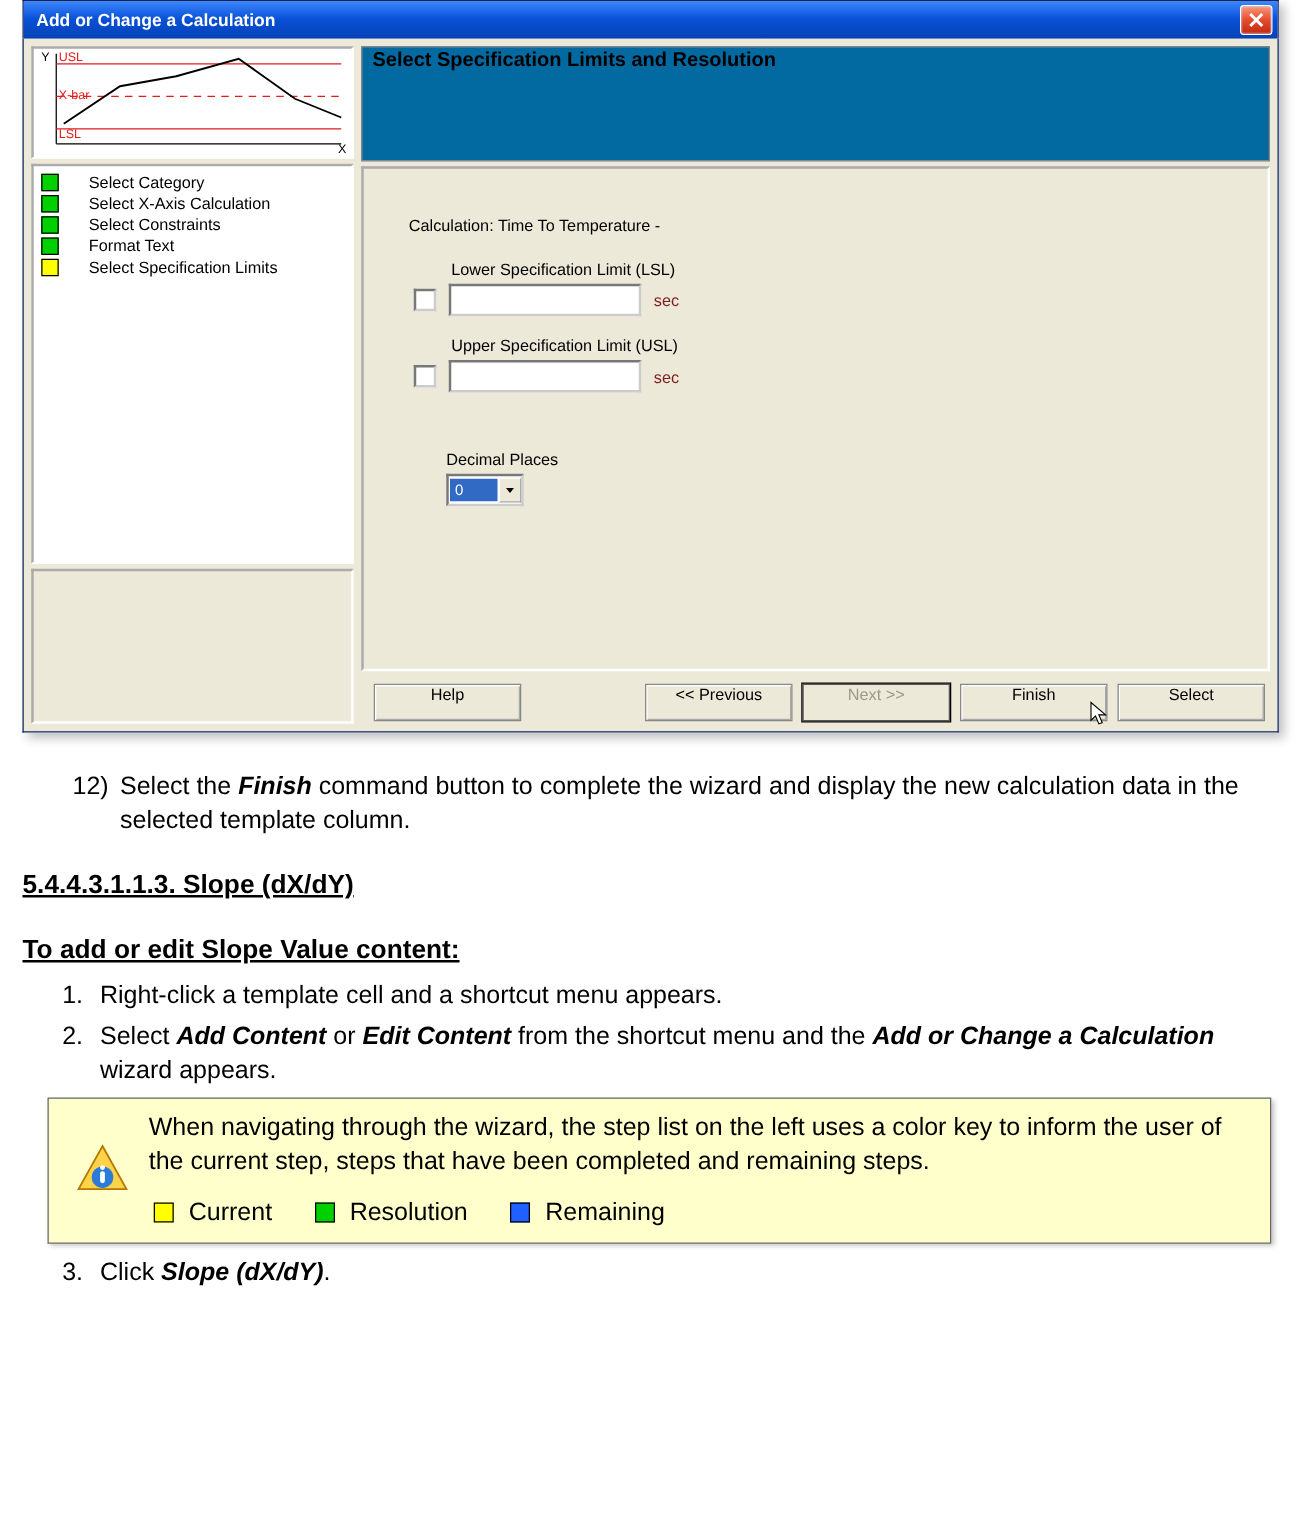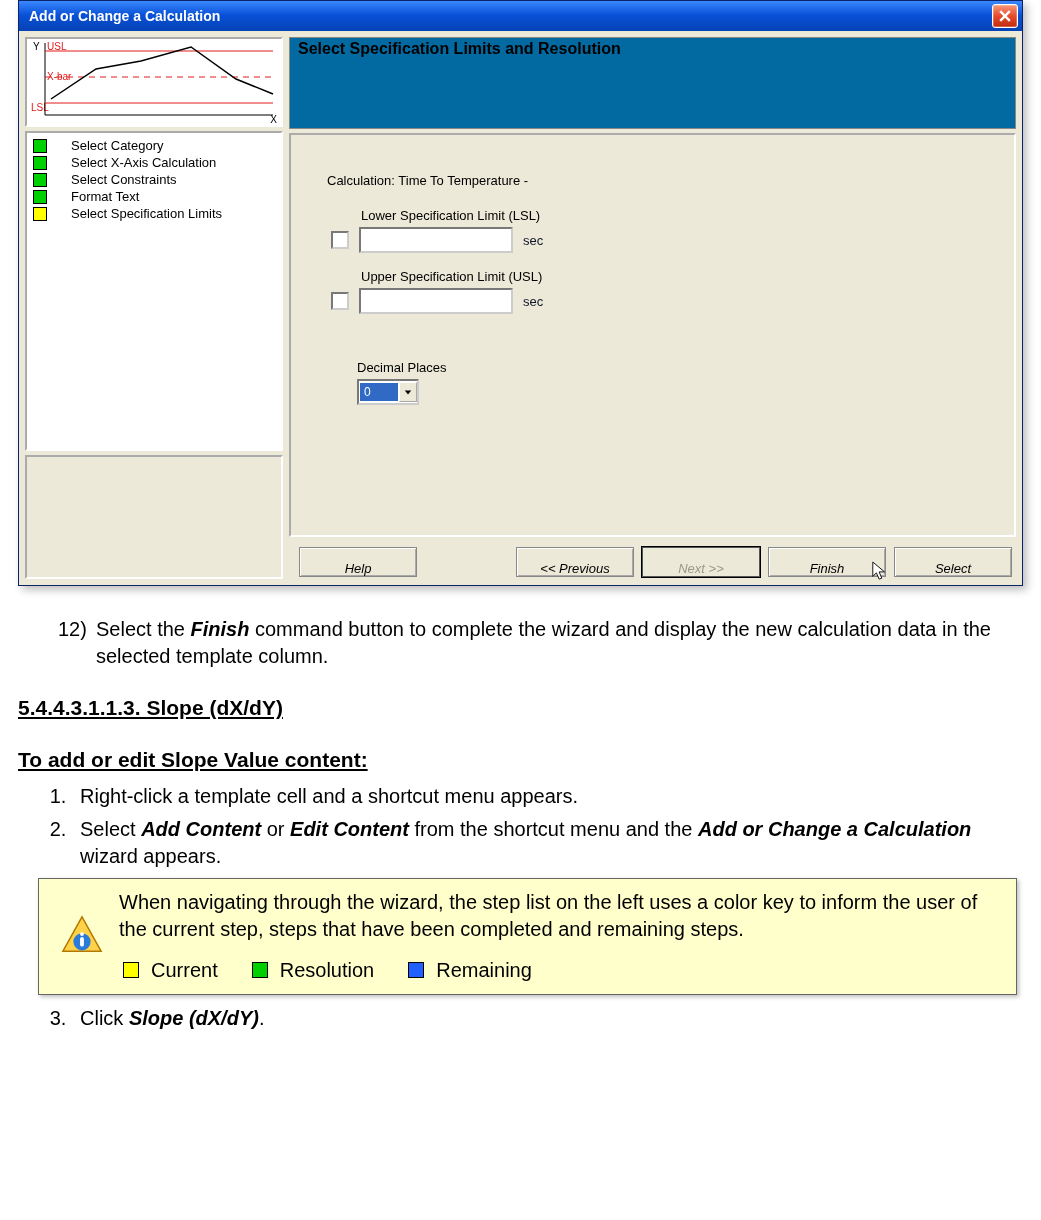--- a/index.html
+++ b/index.html
@@ -75,21 +75,21 @@
   .graphic-panel .yaxis {
     position:absolute; left:6px; top:2px; color:#000; font-size:10px;
   }
   .graphic-panel .usl {
     position:absolute; left:20px; top:2px;
   }
   .graphic-panel .xbar {
     position:absolute; left:20px; top:32px;
   }
   .graphic-panel .lsl {
-    position:absolute; left:4px; bottom:12px;
+    position:absolute; left:20px; bottom:12px;
   }
   .graphic-panel .xaxis {
     position:absolute; right:4px; bottom:0px; color:#000;
   }
   .graphic-panel svg.plot {
     position:absolute; left:14px; top:0; width:240px; height:84px;
   }
 
   .steps-panel {
     flex: 1;
@@ -145,21 +145,21 @@
   .spec-input-row {
     display:flex; align-items:center; gap:10px;
   }
   .winxp-check {
     width:14px; height:14px; border:2px inset #ccc; background:#fff;
   }
   .winxp-text {
     width:150px; height:22px; border:2px inset #ccc; background:#fff;
   }
   .unit {
-    color:#0f172a;
+    color:#7f1d1d;
   }
   .decimal-block { margin-top:46px; margin-left:30px;}
   .decimal-combo {
     display:flex; align-items:center; margin-top:4px;
     border:2px inset #ccc; background:#fff; width:58px; height:22px;
   }
   .decimal-combo .val {
     flex:1; background:#316ac5; color:#fff; padding:0 4px; font-size:12px;
     display:flex; align-items:center; height:18px; margin:1px;
   }
@@ -173,23 +173,22 @@
     display:flex; gap:8px; justify-content:flex-end;
     padding:6px 4px 2px 4px;
     font-family: Tahoma, sans-serif;
     font-size:13px;
   }
   .wiz-btn {
     width:116px; height:28px;
     background:#ece9d8;
     border:1px solid #888;
     box-shadow: 1px 1px 0 #fff inset, -1px -1px 0 #aaa inset;
-    display:flex;align-items:flex-end;justify-content:center;
+    display:flex;align-items:flex-start;justify-content:center;
     position:relative;
-    font-style:italic;
   }
   .wiz-btn.help-btn { margin-right:auto; margin-left:6px;}
   .wiz-btn.disabled { color:#9a9a8a; border:1px solid #555; box-shadow:none;}
   .wiz-btn.default { outline:1px solid #000;}
   .cursor-svg { position:absolute; right:-4px; bottom:-6px; width:18px; height:22px;}
 
   
   .doc-text { font-size:20px; line-height:1.35; }
   .ol-main { list-style:none; padding:0; margin:0 0 24px 0;}
   .ol-main li { display:flex; gap:4px; padding-left:40px; }

